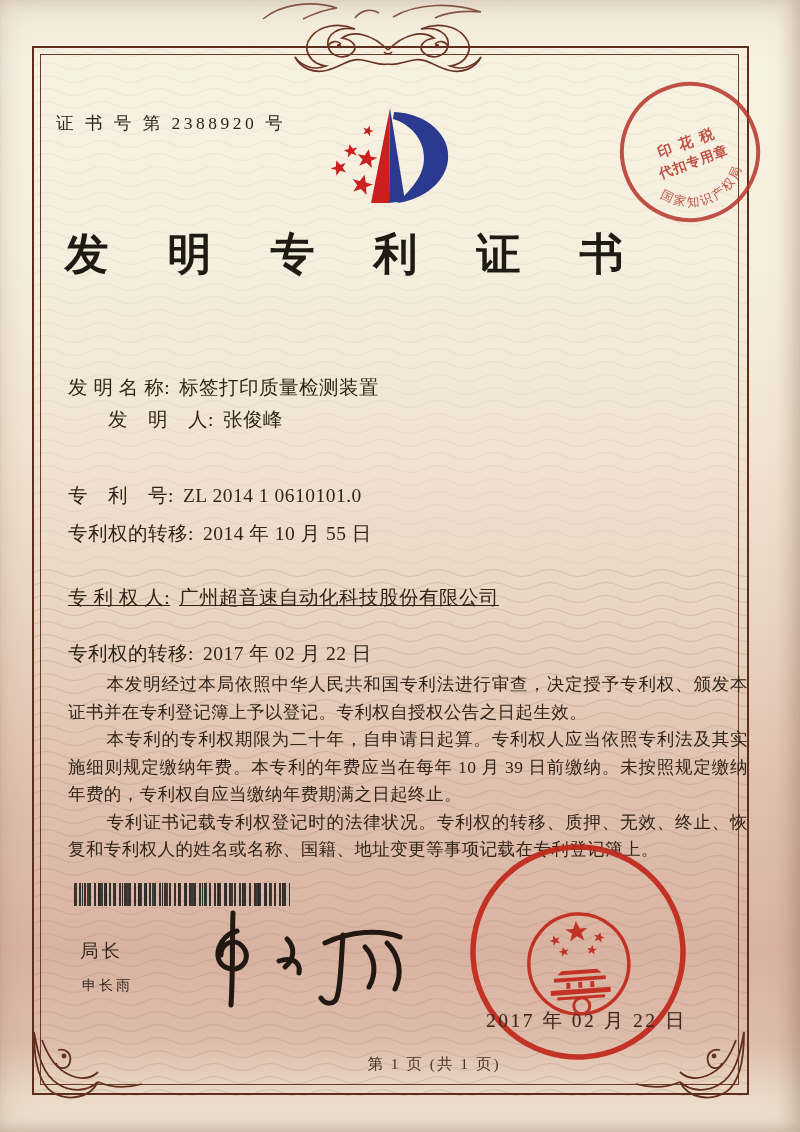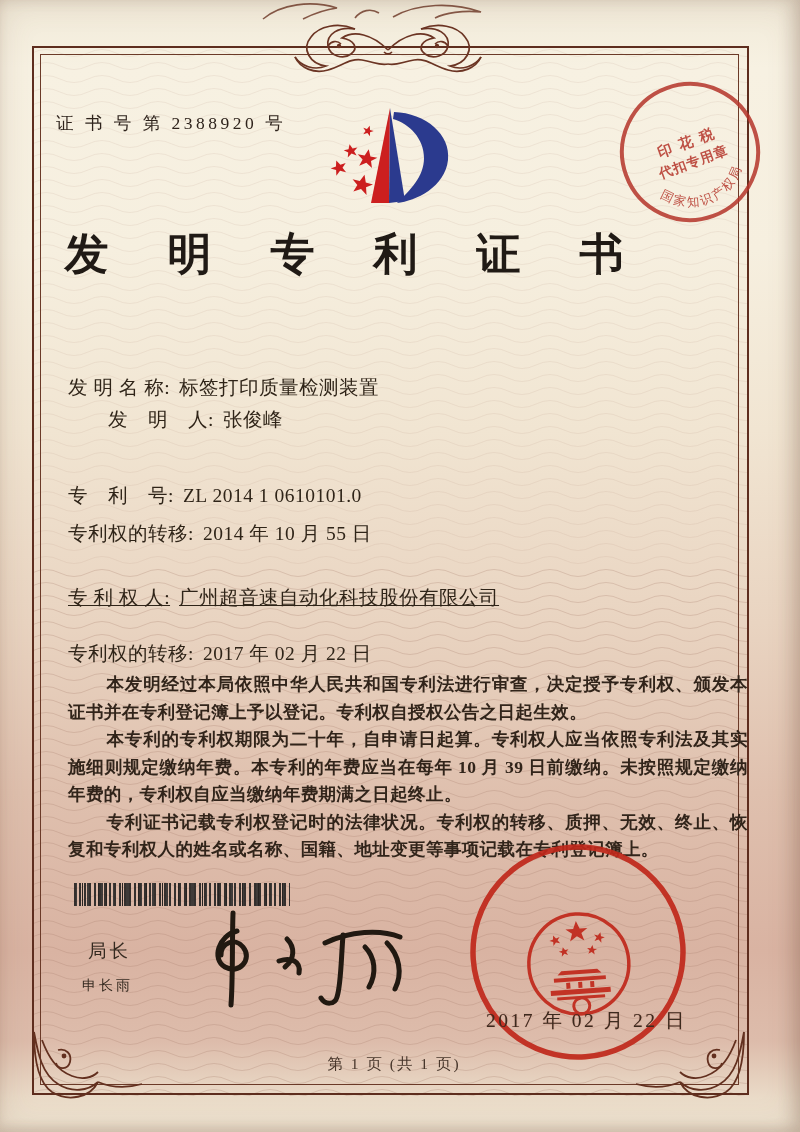--- a/index.html
+++ b/index.html
@@ -16,34 +16,34 @@
     box-shadow:inset 0 0 34px rgba(120,78,58,.16), inset -10px 0 14px rgba(95,55,40,.14), inset 0 -6px 10px rgba(95,55,40,.10);}
   .pattern{position:absolute;left:32px;top:46px;z-index:1;opacity:1;}
   .frame-outer{position:absolute;left:32px;top:46px;width:713px;height:1045px;border:2.5px solid #5e2d1e;z-index:2;}
   .frame-inner{position:absolute;left:40px;top:54px;width:697px;height:1029px;border:1px solid #6b3a28;z-index:2;}
   .ornament{position:absolute;z-index:3;}
   .cert-no{position:absolute;left:56px;top:111px;font-size:17.5px;letter-spacing:3.5px;color:#2e231c;z-index:4;}
   .title{position:absolute;left:32px;top:225px;width:636px;text-align:center;
     font-size:44px;font-weight:700;color:#201a15;letter-spacing:24px;padding-left:12px;box-sizing:border-box;z-index:4;}
   .field{position:absolute;left:68px;font-size:19.5px;color:#2f2418;letter-spacing:.5px;z-index:4;white-space:nowrap;}
   .field .val{margin-left:9px;}
-  .paras{position:absolute;left:68px;top:671px;width:680px;z-index:4;font-weight:bold;}
+  .paras{position:absolute;left:68px;top:671px;width:680px;z-index:4;}
   .paras p{margin:0;font-size:17.5px;line-height:27.5px;color:#31241a;text-align:justify;text-indent:2.2em;letter-spacing:.4px;}
   .barcode{position:absolute;left:74px;top:883px;width:216px;height:23px;z-index:4;opacity:.88;
     background:
       repeating-linear-gradient(90deg,#1e1e1e 0 2px,transparent 2px 5px),
       repeating-linear-gradient(90deg,#101010 0 1px,transparent 1px 8px),
       repeating-linear-gradient(90deg,#2a2a2a 0 3px,transparent 3px 13px);}
-  .signer-title{position:absolute;left:88px;top:938px;font-size:18.5px;letter-spacing:3px;color:#352a20;z-index:4;}
+  .signer-title{position:absolute;left:80px;top:938px;font-size:18.5px;letter-spacing:3px;color:#352a20;z-index:4;}
   .signer-name{position:absolute;left:82px;top:977px;font-size:14px;letter-spacing:3px;color:#352a20;z-index:4;}
   .signature{position:absolute;left:175px;top:901px;z-index:5;}
   .seal{position:absolute;left:462px;top:836px;z-index:6;opacity:.92;transform:rotate(-4deg);}
   .seal-date{position:absolute;left:486px;top:1007px;font-size:19.5px;letter-spacing:2.5px;color:#3c2a1e;z-index:7;text-shadow:0 0 1px rgba(150,40,30,.35);}
   .tax-stamp{position:absolute;left:602px;top:64px;z-index:6;transform:rotate(-20deg);opacity:.85;}
-  .footer{position:absolute;left:32px;top:1054px;width:724px;text-align:center;font-size:15.5px;letter-spacing:2px;color:#46352a;z-index:4;}
+  .footer{position:absolute;left:32px;top:1054px;width:724px;text-align:center;font-size:15.5px;letter-spacing:2px;color:#46352a;z-index:4;padding-left:40px;}
 </style>
 </head>
 <body>
 
 <div class="page">
 
   <svg class="pattern" width="716" height="1050">
     <defs>
       <path id="wv" d="M0 7 q14 -7 28 0 t28 0 t28 0 t28 0 t28 0 t28 0 t28 0 t28 0 t28 0 t28 0 t28 0 t28 0 t28 0 t28 0 t28 0 t28 0 t28 0 t28 0 t28 0 t28 0 t28 0 t28 0 t28 0 t28 0 t28 0 t28 0" fill="none" stroke="#a87f6e" stroke-width="0.9"></path>
       <g id="band">

